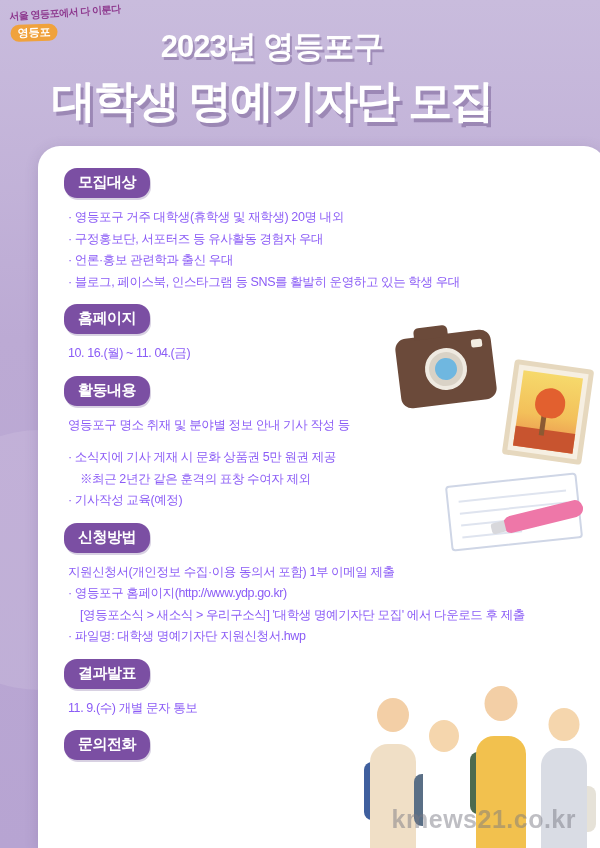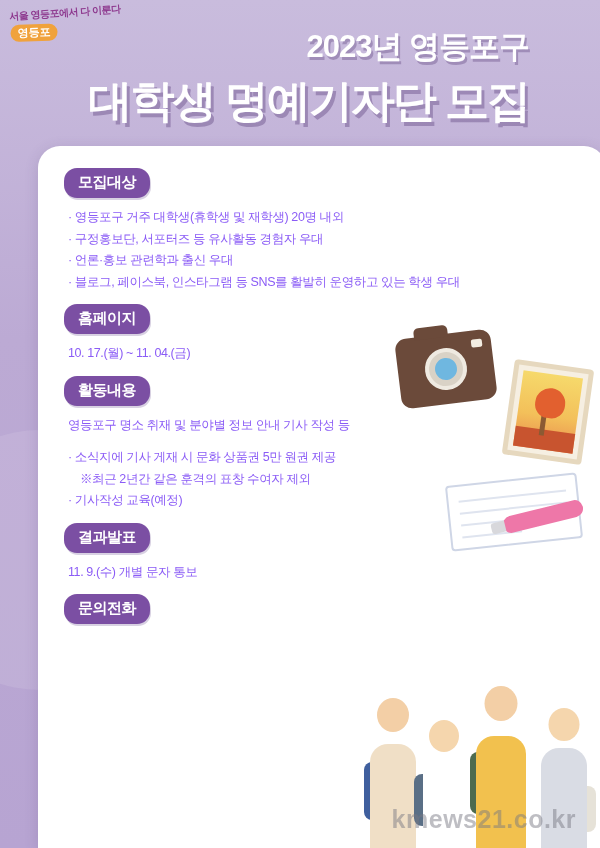--- a/index.html
+++ b/index.html
@@ -55,23 +55,23 @@
     font-weight: bold;
     padding: 1px 7px;
     border-radius: 9px;
     transform: rotate(2deg);
   }
 
   
   .title-wrap {
     position: absolute;
     top: 26px;
-    left: 1px;
+    left: 8px;
     width: 528px;
-    text-align: right;
+    text-align: center;
   }
   .title-year {
     font-size: 31px;
     font-weight: bold;
     color: #ffffff;
     letter-spacing: -1px;
     text-shadow: 2px 3px 0 rgba(90,60,120,0.35);
   }
   .title-main {
     margin-top: 4px;
@@ -372,39 +372,48 @@
           <div>· 영등포구 거주 대학생(휴학생 및 재학생) 20명 내외</div>
           <div>· 구정홍보단, 서포터즈 등 유사활동 경험자 우대</div>
           <div>· 언론·홍보 관련학과 출신 우대</div>
           <div>· 블로그, 페이스북, 인스타그램 등 SNS를 활발히 운영하고 있는 학생 우대</div>
         </div>
       </div>
 
       <div class="section">
         <div class="chip">홈페이지</div>
         <div class="lines">
-          <div>10. 17.(월) ~ 11. 04.(금)</div>
+          <div>10. 16.(월) ~ 11. 04.(금)</div>
         </div>
       </div>
 
       <div class="section">
         <div class="chip">활동내용</div>
         <div class="lines">
           <div>영등포구 명소 취재 및 분야별 정보 안내 기사 작성 등</div>
         </div>
       </div>
 
       <div class="section">
         <div class="lines">
           <div>· 소식지에 기사 게재 시 문화 상품권 5만 원권 제공</div>
           <div class="indent">※최근 2년간 같은 훈격의 표창 수여자 제외</div>
           <div>· 기사작성 교육(예정)</div>
         </div>
       </div>
 
+      <div class="section">
+        <div class="chip">신청방법</div>
+        <div class="lines">
+          <div>지원신청서(개인정보 수집·이용 동의서 포함) 1부 이메일 제출</div>
+          <div>· 영등포구 홈페이지(http://www.ydp.go.kr)</div>
+          <div class="indent">[영등포소식 &gt; 새소식 &gt; 우리구소식] '대학생 명예기자단 모집' 에서 다운로드 후 제출</div>
+          <div>· 파일명: 대학생 명예기자단 지원신청서.hwp</div>
+        </div>
+      </div>
 
       <div class="section">
         <div class="chip">결과발표</div>
         <div class="lines">
           <div>11. 9.(수) 개별 문자 통보</div>
         </div>
       </div>
 
       <div class="section">
         <div class="chip">문의전화</div>

